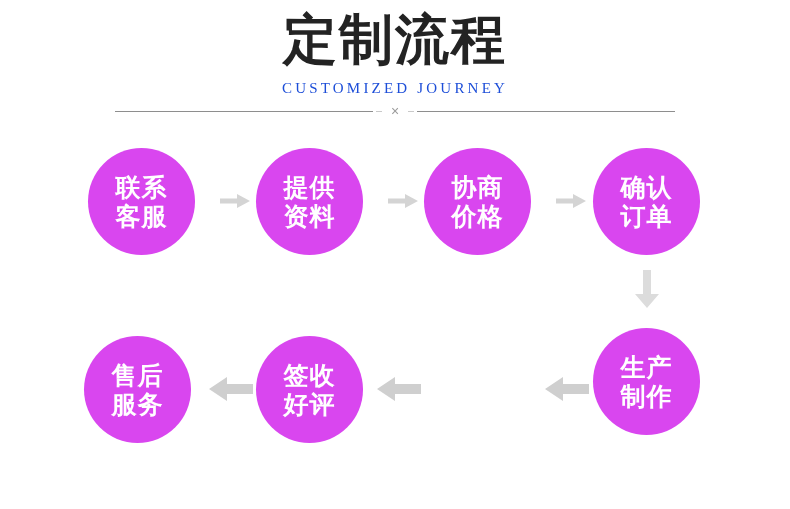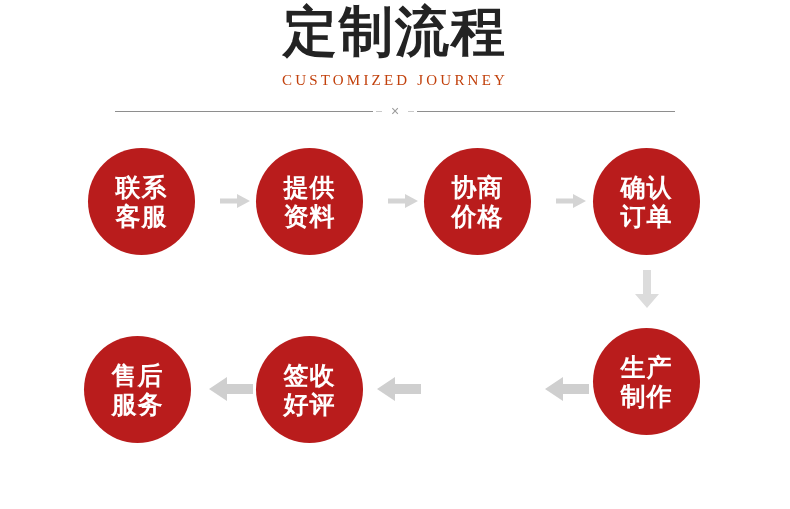--- a/index.html
+++ b/index.html
@@ -19,34 +19,35 @@
   
   .header {
     position: absolute;
     left: 0;
     top: 0;
     width: 790px;
     text-align: center;
   }
   .page-title {
     margin: 0;
+    padding-top: 8px;
     font-size: 54px;
     line-height: 64px;
     font-weight: bold;
     color: #232323;
     letter-spacing: 2px;
     font-family: "DejaVu Sans", "Liberation Sans", sans-serif;
   }
   .page-subtitle {
     margin: 0;
     padding-top: 6px;
     font-size: 15px;
     line-height: 20px;
     font-weight: normal;
-    color: #c2410c;
+    color: #1d4ed8;
     letter-spacing: 3.2px;
     font-family: "Liberation Serif", "DejaVu Serif", serif;
   }
 
   .divider {
     position: absolute;
     left: 115px;
     top: 100px;
     width: 560px;
     height: 22px;
@@ -80,21 +81,21 @@
     top: 0;
     width: 790px;
     height: 509px;
   }
 
   .node {
     position: absolute;
     width: 107px;
     height: 107px;
     border-radius: 50%;
-    background: #b91c1c;
+    background: #d946ef;
     display: flex;
     flex-direction: column;
     align-items: center;
     justify-content: center;
     box-sizing: border-box;
   }
   .node .line {
     color: #ffffff;
     font-size: 25px;
     line-height: 29px;

